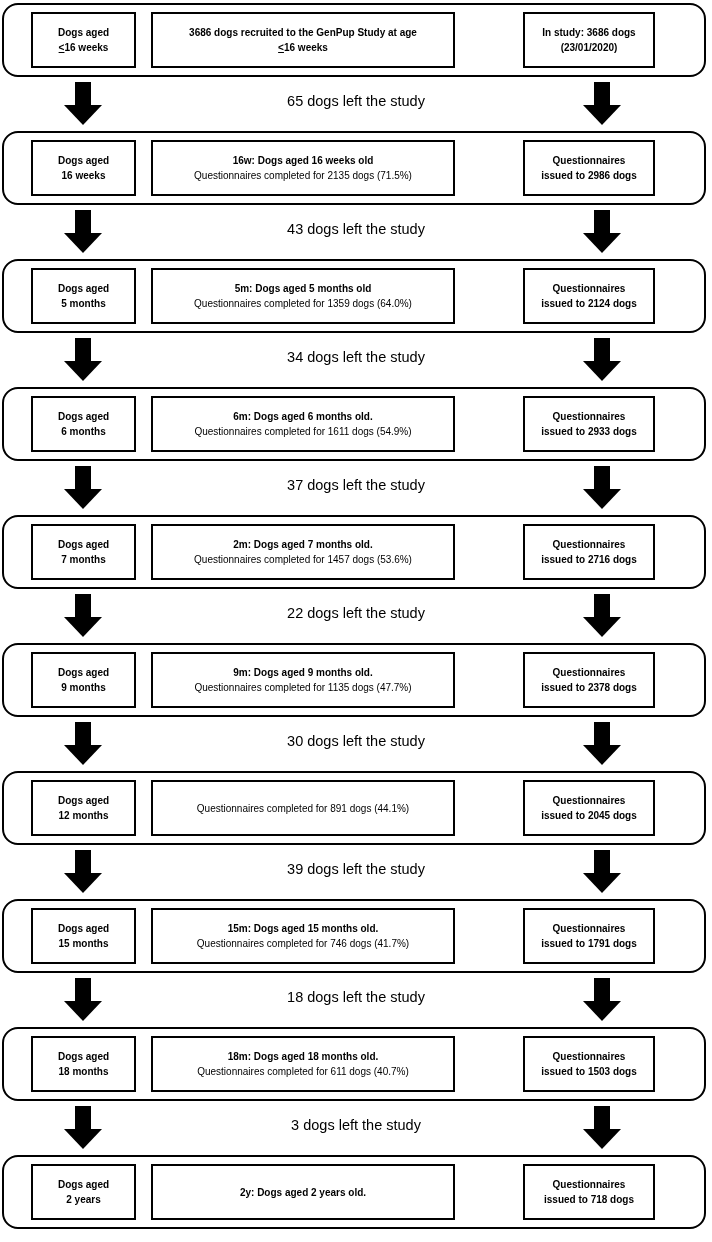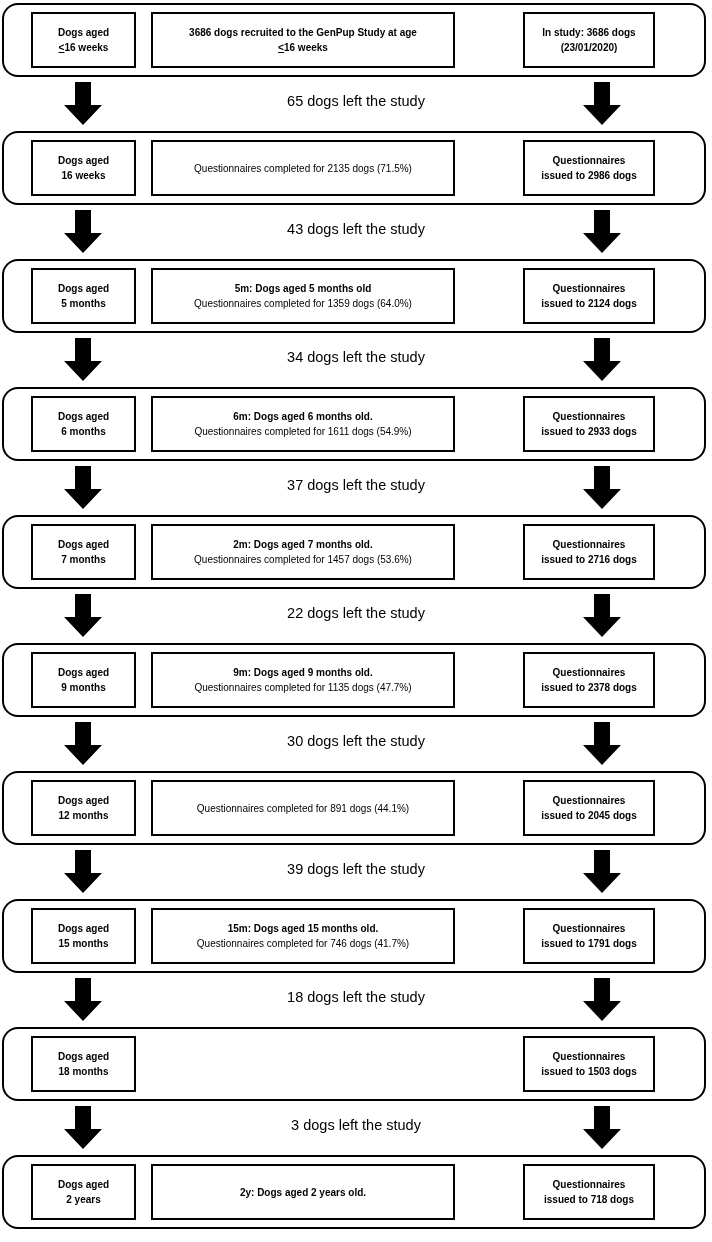--- a/index.html
+++ b/index.html
@@ -114,20 +114,21 @@
         <span class="head"></span>
       </span>
   </div>
 
   <div class="stage-container">
     <div class="box left-box">
       <div class="line bold">Dogs aged</div>
       <div class="line bold">16 weeks</div>
     </div>
     <div class="box center-box">
+      <div class="line bold">16w: Dogs aged 16 weeks old</div>
       <div class="line">Questionnaires completed for 2135 dogs (71.5%)</div>
     </div>
     <div class="box right-box">
       <div class="line bold">Questionnaires</div>
       <div class="line bold">issued to 2986 dogs</div>
     </div>
   </div>
 
   <div class="connector">
     <span class="arrow left-arrow">
@@ -300,20 +301,24 @@
         <span class="stem"></span>
         <span class="head"></span>
       </span>
   </div>
 
   <div class="stage-container">
     <div class="box left-box">
       <div class="line bold">Dogs aged</div>
       <div class="line bold">18 months</div>
     </div>
+    <div class="box center-box">
+      <div class="line bold">18m: Dogs aged 18 months old.</div>
+      <div class="line">Questionnaires completed for 611 dogs (40.7%)</div>
+    </div>
     <div class="box right-box">
       <div class="line bold">Questionnaires</div>
       <div class="line bold">issued to 1503 dogs</div>
     </div>
   </div>
 
   <div class="connector">
     <span class="arrow left-arrow">
         <span class="stem"></span>
         <span class="head"></span>

